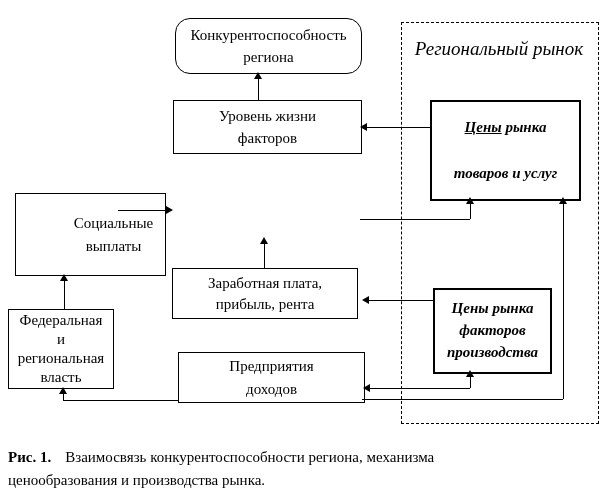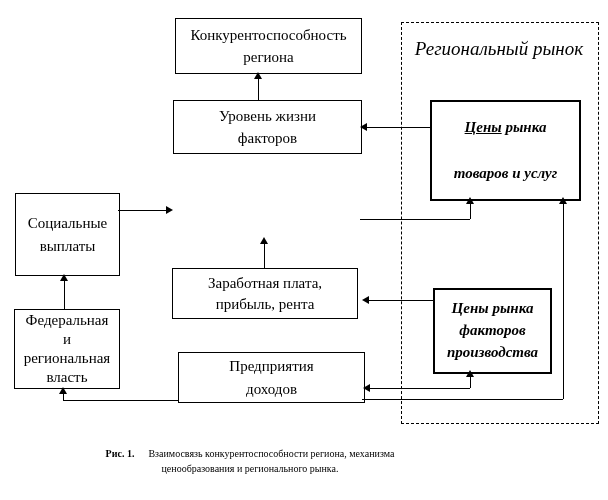--- a/index.html
+++ b/index.html
@@ -13,46 +13,46 @@
   .u{text-decoration:underline;}
   .hline,.vline{position:absolute;background:#000;}
   .hline{height:1px;}
   .vline{width:1px;}
   .arr{position:absolute;width:0;height:0;}
   .arr-up{border-left:4px solid transparent;border-right:4px solid transparent;border-bottom:7px solid #000;}
   .arr-left{border-top:4px solid transparent;border-bottom:4px solid transparent;border-right:7px solid #000;}
   .arr-right{border-top:4px solid transparent;border-bottom:4px solid transparent;border-left:7px solid #000;}
   .dashed-region{position:absolute;border:1px dashed #000;background:transparent;}
   .region-label{position:absolute;font-style:italic;font-size:19px;text-align:center;}
-  .caption{position:absolute;left:8px;top:446px;width:484px;text-align:center;
-           font-size:10px;line-height:1.5;}
+  .caption{position:absolute;left:8px;top:446px;width:484px;
+           font-size:15px;line-height:1.5;}
   .caption .cap-label{font-weight:bold;margin-right:14px;}
 </style>
 </head>
 <body>
 
 <div id="figure">
 
   <div class="dashed-region" style="left:401px;top:22px;width:196px;height:400px;"></div>
   <div class="region-label" style="left:401px;top:38px;width:196px;">Региональный рынок</div>
 
-  <div class="box" style="left:175px;top:18px;width:185px;height:54px;">Конкурентоспособность
+  <div class="box" style="left:175px;top:18px;width:185px;height:54px;border-radius:15px;">Конкурентоспособность
 региона</div>
 
   <div class="box" style="left:173px;top:100px;width:187px;height:52px;">Уровень жизни
 факторов</div>
 
 
-  <div class="box" style="left:15px;top:193px;width:103px;height:81px;">Социальные
+  <div class="box" style="left:15px;top:193px;width:103px;height:81px;padding-left:46px;">Социальные
 выплаты</div>
 
   <div class="box" style="left:172px;top:268px;width:184px;height:49px;line-height:1.4;">Заработная плата,
 прибыль, рента</div>
 
-  <div class="box tight" style="left:14px;top:309px;width:104px;height:78px;">Федеральная
+  <div class="box tight" style="left:8px;top:309px;width:104px;height:78px;">Федеральная
 и
 региональная
 власть</div>
 
   <div class="box" style="left:178px;top:352px;width:185px;height:49px;">Предприятия
 доходов</div>
 
   <div class="box bold" style="left:430px;top:100px;width:147px;height:97px;">
     <div><span class="u">Цены</span><span> рынка</span><br>
       <span>товаров и услуг</span>
@@ -113,16 +113,16 @@
   </div>
 
   <div>
     <div class="hline" style="left:63px;top:400px;width:116px;"></div>
     <div class="vline" style="left:63px;top:393px;height:7px;"></div>
     <div class="arr arr-up" style="left:59px;top:387px;"></div>
   </div>
 
   <div class="caption">
     <div><span class="cap-label">Рис. 1.</span><span>Взаимосвязь конкурентоспособности региона, механизма</span></div>
-    <div>ценообразования и регионального рынка.</div>
+    <div>ценообразования и производства рынка.</div>
   </div>
 
 </div>
 
 </body></html>

